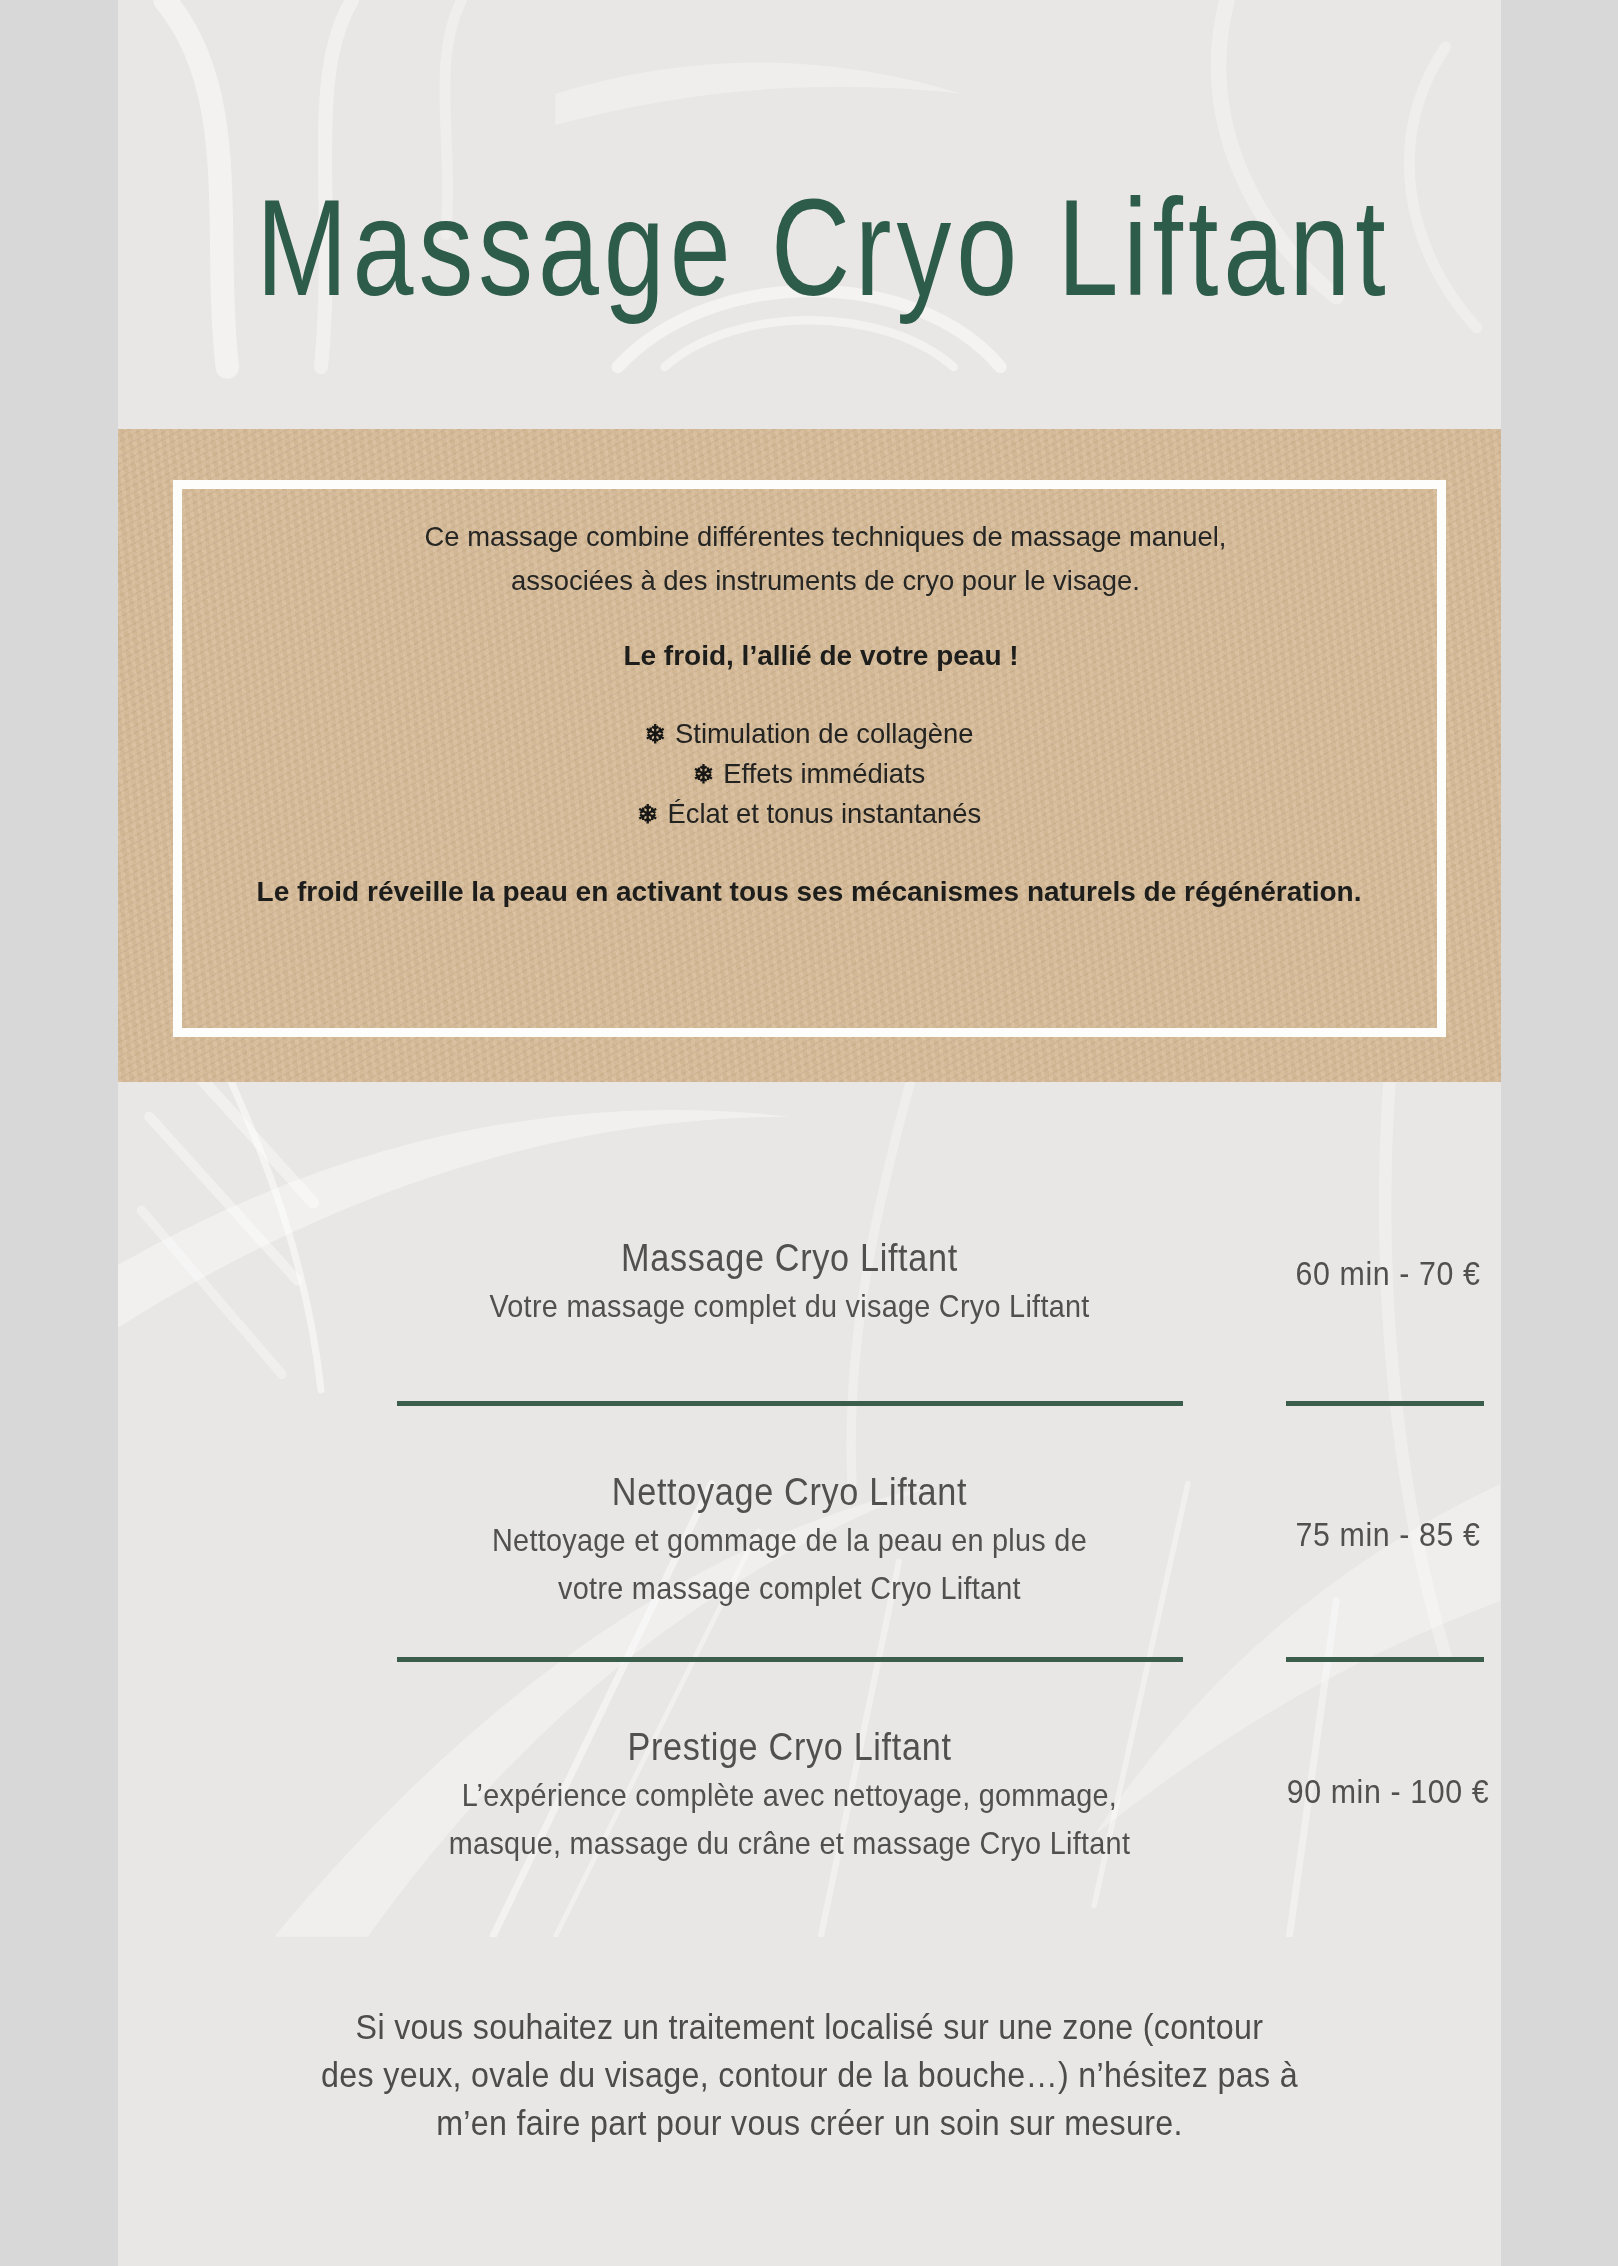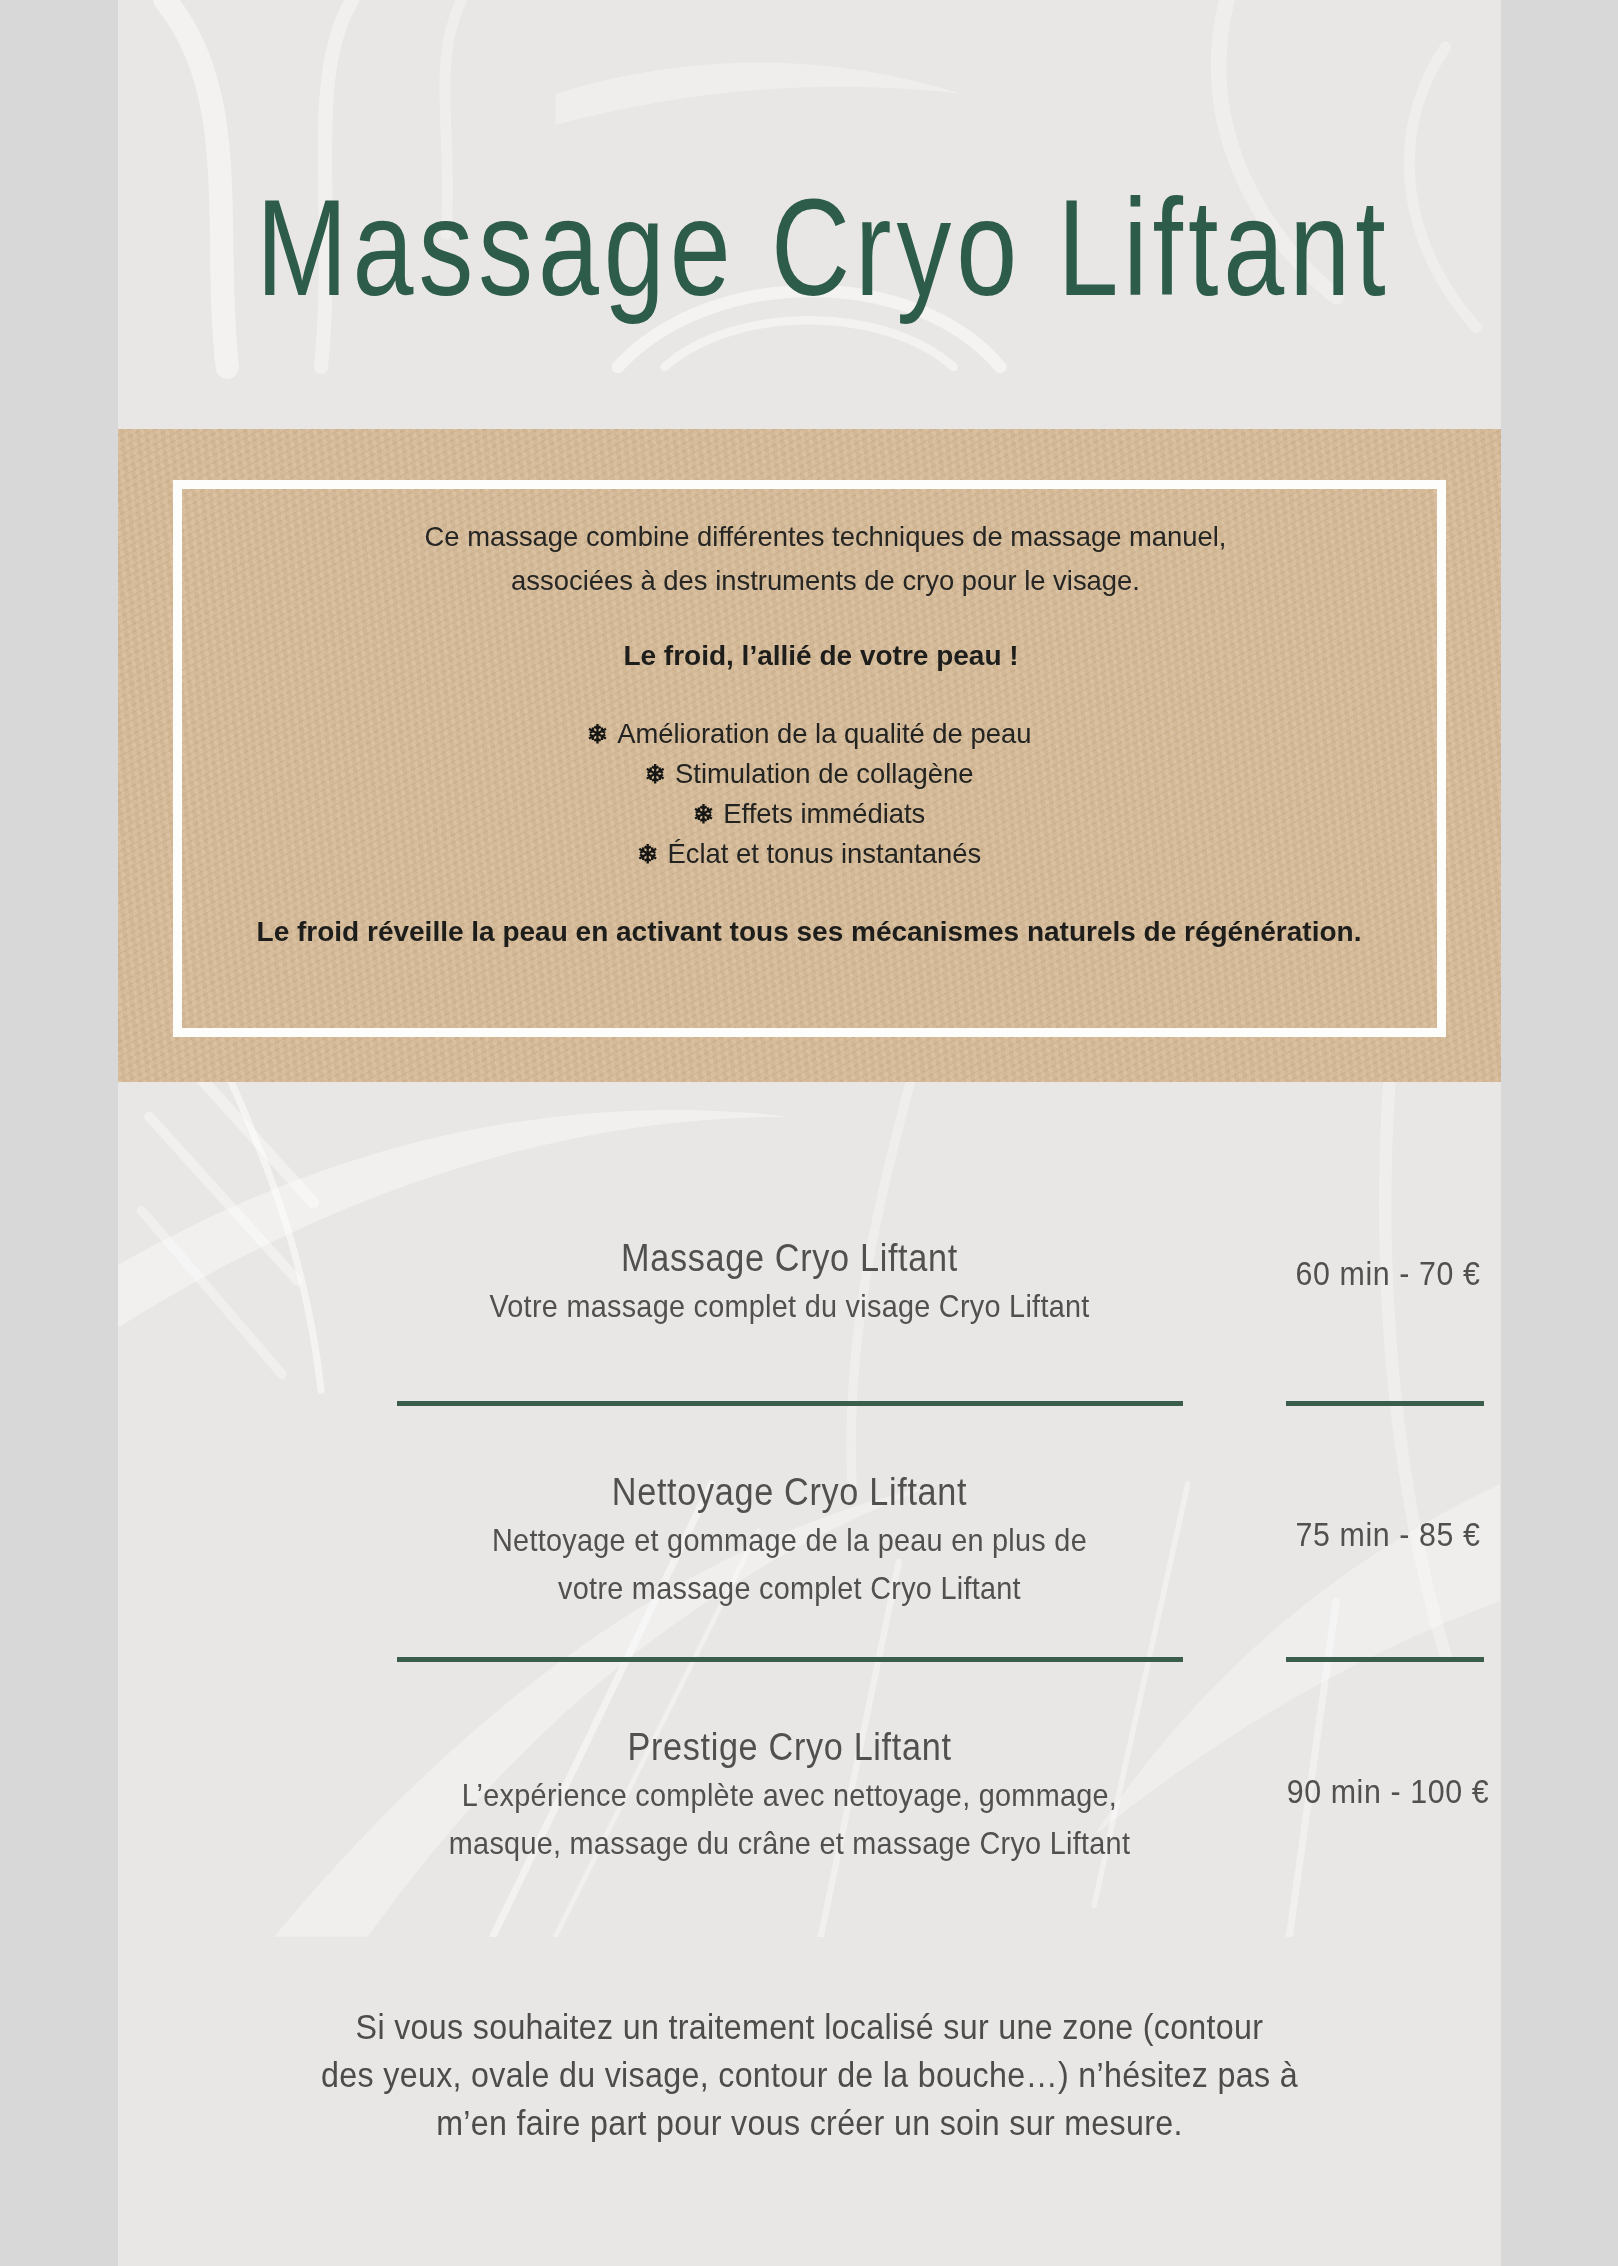--- a/index.html
+++ b/index.html
@@ -213,23 +213,20 @@
 
   <div class="kraft-band">
     <div class="intro-box">
       <div class="intro-paragraph">
         <div>Ce massage combine différentes techniques de massage manuel,</div>
         <div>associées à des instruments de cryo pour le visage.</div>
       </div>
       <div class="intro-headline">Le froid, l’allié de votre peau !</div>
       <div class="benefit-list">
         <div class="benefit-item">
-          <span class="snowflake-glyph">❄</span><span>Amélioration de la qualité de peau</span>
-        </div>
-        <div class="benefit-item">
           <span class="snowflake-glyph">❄</span><span>Stimulation de collagène</span>
         </div>
         <div class="benefit-item">
           <span class="snowflake-glyph">❄</span><span>Effets immédiats</span>
         </div>
         <div class="benefit-item">
           <span class="snowflake-glyph">❄</span><span>Éclat et tonus instantanés</span>
         </div>
       </div>
       <div class="intro-closing">Le froid réveille la peau en activant tous ses mécanismes naturels de régénération.</div>

